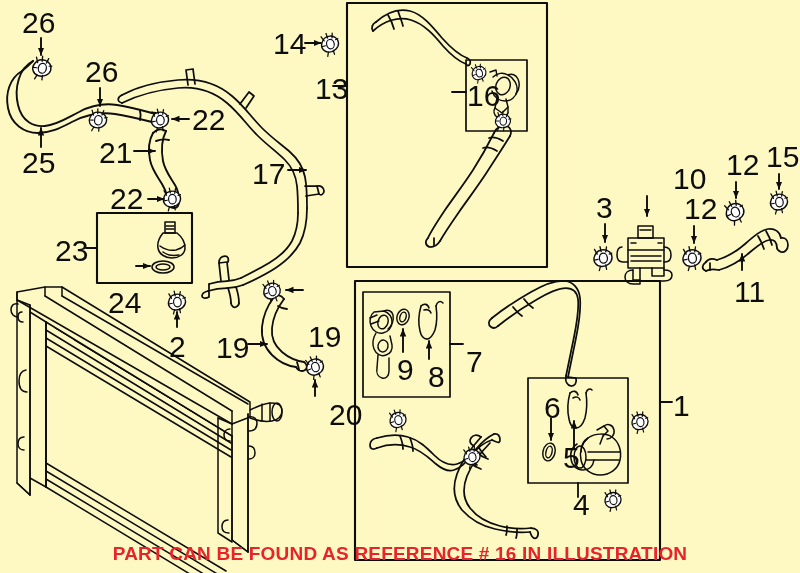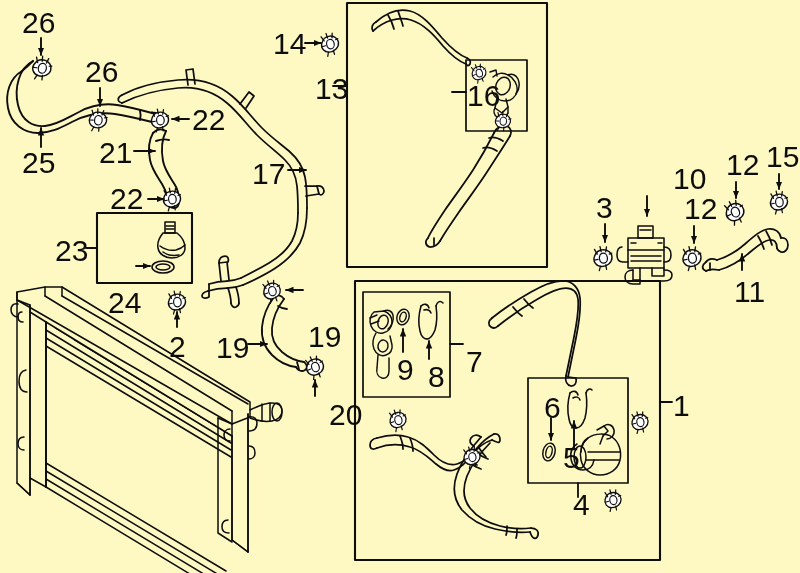--- a/index.html
+++ b/index.html
@@ -521,14 +521,15 @@
   <div class="lbl n" style="left:766px; top:142px;">15</div>
   <div class="lbl n" style="left:734px; top:277px;text-align:center;">11</div>
   <div class="lbl n" style="left:673px; top:391px;">1</div>
   <div class="lbl n" style="left:466px; top:347px;">7</div>
   <div class="lbl n" style="left:397px; top:355px;">9</div>
   <div class="lbl n" style="left:428px; top:362px;">8</div>
   <div class="lbl n" style="left:544px; top:393px;">6</div>
   <div class="lbl n" style="left:563px; top:443px;">5</div>
   <div class="lbl n" style="left:573px; top:490px;">4</div>
 
+  <div class="banner">PART CAN BE FOUND AS REFERENCE # 16 IN ILLUSTRATION</div>
 
 </div>
 
 </body></html>

